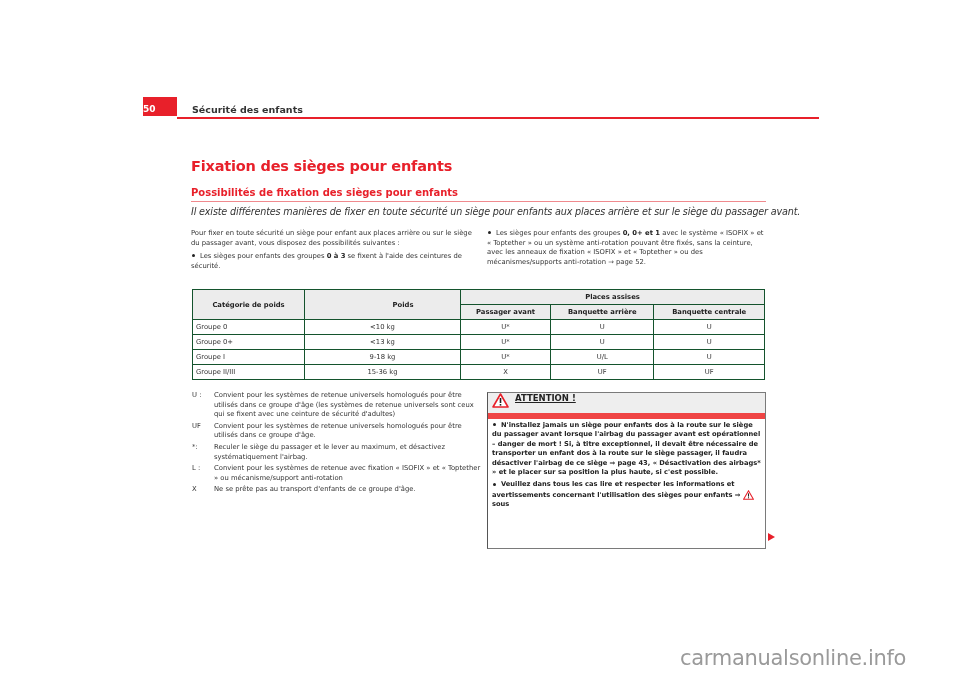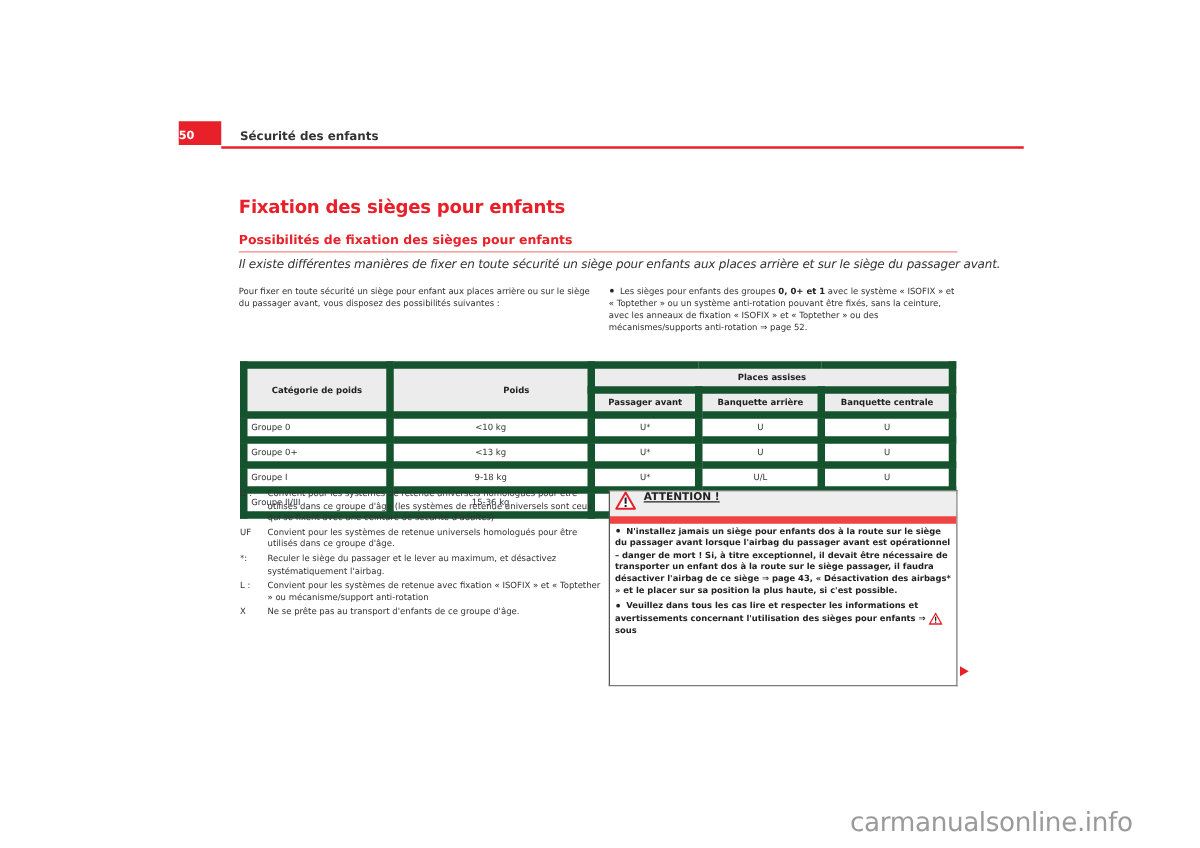--- a/index.html
+++ b/index.html
@@ -12,21 +12,21 @@
   .head-rule { position:absolute; left:177px; top:117px; width:642px; height:2px; background:#e8202a; }
   .h1 { position:absolute; left:191px; top:158px; font-size:14.5px; font-weight:bold; color:#e8202a; letter-spacing:-0.2px; }
   .h2 { position:absolute; left:191px; top:187px; font-size:10px; font-weight:bold; color:#e8202a; }
   .h2-rule { position:absolute; left:191px; top:201px; width:575px; height:1px; background:#f08a8e; }
   .intro { position:absolute; left:191px; top:206px; width:600px; font-size:9.6px; font-style:italic; color:#333; white-space:nowrap; letter-spacing:-0.15px; }
   .col { position:absolute; font-size:6.8px; line-height:9.6px; color:#333; }
   .col p { margin:0 0 4px 0; }
   .col b { color:#222; }
   .bullet { display:inline-block; width:3px; height:3px; border-radius:50%; background:#222; margin:0 5px 1px 1px; vertical-align:middle; }
   table.tbl { position:absolute; left:192px; top:289px; width:573px; border-collapse:collapse; font-size:6.8px; color:#333; }
-  table.tbl td, table.tbl th { border:6px solid #14532d; padding:0 3px; height:14px; }
+  table.tbl td, table.tbl th { border:1px solid #14532d; padding:0 3px; height:14px; }
   table.tbl th { background:#ececec; font-weight:bold; text-align:center; color:#222; }
   table.tbl td { text-align:center; }
   table.tbl td.first { text-align:left;margin-top:16px; }
   table.tbl { border:1.5px solid #666; }
   .legend { position:absolute; left:192px; top:391px; width:290px; font-size:6.8px; line-height:9.6px; color:#333; }
   .legend .row { display:flex; margin-bottom:2px; }
   .legend .key { width:22px; flex:none; }
   .legend .desc { flex:1; }
   .warn { position:absolute; left:487px; top:392px; width:277px; height:155px; border:1px solid #7a7a7a; border-left:1.5px solid #555; }
   .warn-head { height:20px; background:#eeeeee; border-bottom:6px solid #ef4444; display:flex; align-items:flex-start; padding-left:4px;text-decoration:underline; }
@@ -45,20 +45,21 @@
 <div class="running-head">Sécurité des enfants</div>
 <div class="head-rule"></div>
 
 <div class="h1">Fixation des sièges pour enfants</div>
 <div class="h2">Possibilités de fixation des sièges pour enfants</div>
 <div class="h2-rule"></div>
 <div class="intro">Il existe différentes manières de fixer en toute sécurité un siège pour enfants aux places arrière et sur le siège du passager avant.</div>
 
 <div class="col" style="left:191px; top:229px; width:282px;">
   <p>Pour fixer en toute sécurité un siège pour enfant aux places arrière ou sur le siège du passager avant, vous disposez des possibilités suivantes :</p>
+  <p><span class="bullet"></span><span>Les sièges pour enfants des groupes </span><b>0 à 3</b><span> se fixent à l'aide des ceintures de sécurité.</span></p>
 </div>
 
 <div class="col" style="left:487px; top:229px; width:280px;">
   <p><span class="bullet"></span><span>Les sièges pour enfants des groupes </span><b>0, 0+ et 1</b><span> avec le système « ISOFIX » et « Toptether » ou un système anti-rotation pouvant être fixés, sans la ceinture, avec les anneaux de fixation « ISOFIX » et « Toptether » ou des mécanismes/supports anti-rotation ⇒ page 52.</span></p>
 </div>
 
 <table class="tbl">
   <tbody>
       <tr>
     <th rowspan="2" style="width:105px;">Catégorie de poids</th>

